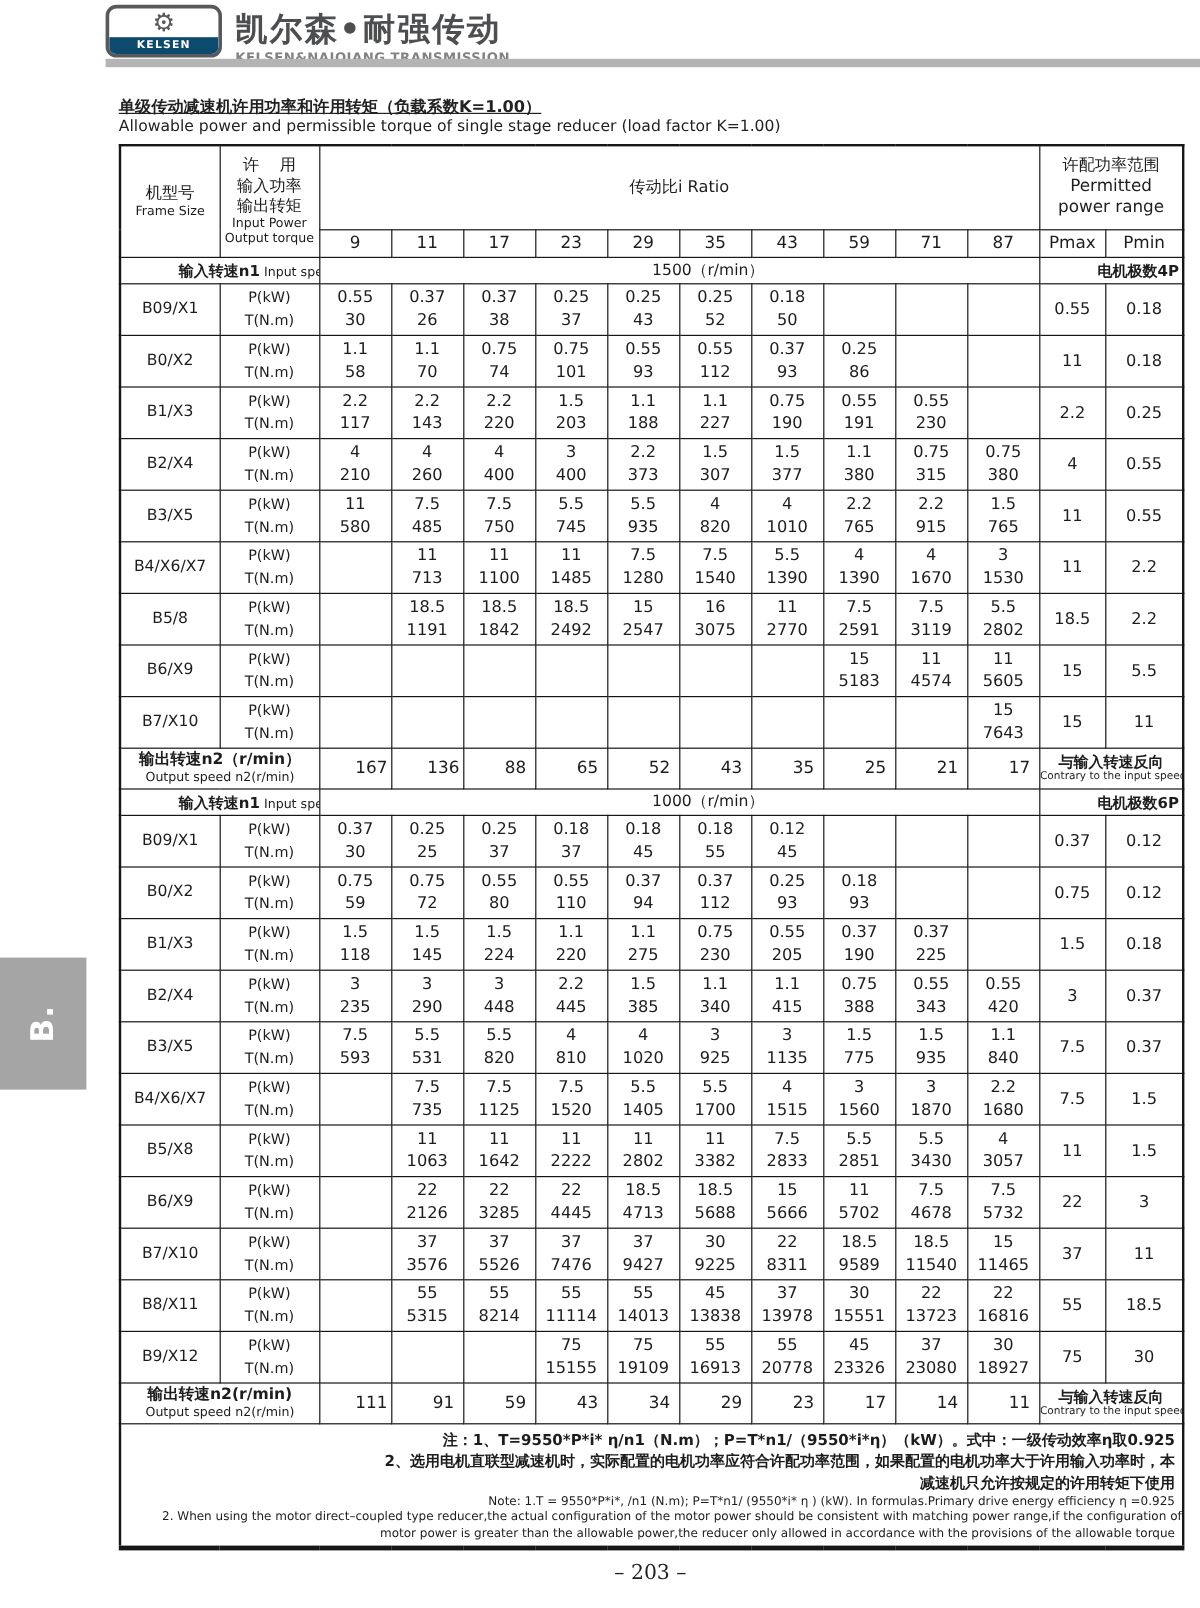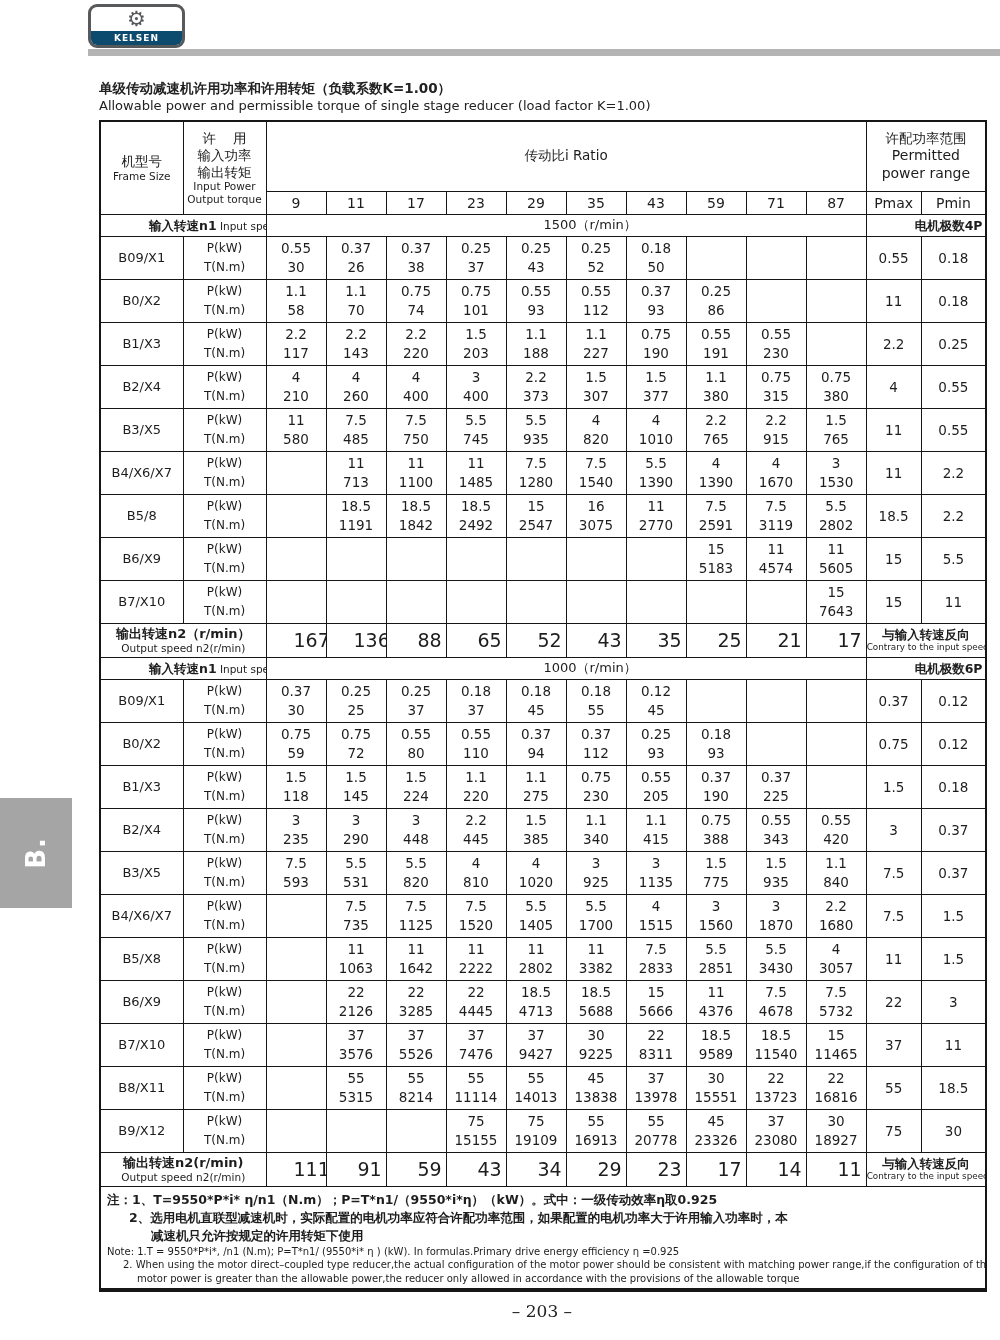--- a/index.html
+++ b/index.html
@@ -22,21 +22,21 @@
 
   
   .side-tab { position:absolute; left:0; top:798px; width:72px; height:110px; background:#a5a5a5;
               display:flex; align-items:center; justify-content:center; }
   .side-tab span { display:block; transform:rotate(-90deg); color:#fff; font-size:26px;
                    font-weight:bold; letter-spacing:1px; }
 
   
   main { position:absolute; left:99px; top:80px; width:886px; }
   .sec-title { font-size:17px; font-weight:600; color:#222; margin-bottom:3px; }
-  .sub-cn { font-size:13.5px; font-weight:600; color:#222; }
+  .sub-cn { font-size:13.5px; font-weight:600; color:#222;text-decoration:underline; }
   .sub-en { font-size:13px; color:#222; margin-bottom:7px; }
 
   
   table.cap-table { border-collapse:collapse; table-layout:fixed; width:886px;
                     border:2.5px solid #161616; border-bottom-width:4px; }
   .cap-table th, .cap-table td { border:1.5px solid #161616; padding:0; text-align:center;
                                  vertical-align:middle; font-weight:normal; overflow:hidden; }
   col.c-frame { width:83px; } col.c-pt { width:83px; }
   col.c-ratio { width:60px; } col.c-pmax { width:55px; } col.c-pmin { width:65px; }
 
@@ -57,41 +57,45 @@
 
   tr.data-row { height:43px; }
   td.frame-cell { font-size:13px; }
   .pt-line { font-size:12px; line-height:19px; }
   .v-line { font-size:13.5px; line-height:19px; min-height:19px; }
   td.pm-cell { font-size:13.5px; }
 
   tr.output-row { height:34px; }
   .o-cn { font-size:13px; font-weight:600; line-height:1.2; white-space:nowrap; }
   .o-en { font-size:10.5px; line-height:1.15; white-space:nowrap; }
-  td.out-val { font-size:19px;padding-left:27px; }
+  td.out-val { font-size:14px;padding-left:27px; }
   .n-cn { font-size:12.5px; font-weight:600; line-height:1.2; white-space:nowrap; }
   .n-en { font-size:8.8px; line-height:1.2; white-space:nowrap; }
 
-  tr.notes-row td { text-align:left; vertical-align:top; padding:4px 6px 3px 6px; height:96px; }
+  tr.notes-row td { text-align:right; vertical-align:top; padding:4px 6px 3px 18px; height:96px; }
   .note-cn { font-size:12.5px; font-weight:600; line-height:1.45; white-space:nowrap; }
   .note-en { font-size:10px; line-height:1.35; white-space:nowrap; }
   .ind-cn-1 { padding-left:22px; } .ind-cn-2 { padding-left:44px; }
   .ind-en-1 { padding-left:16px; } .ind-en-2 { padding-left:30px; }
 
   .page-num { text-align:center; margin-top:9px; font-family:"DejaVu Serif", serif;
               font-size:17px; color:#222; }
 </style>
 </head>
 <body>
 
 <div class="page">
 
   <div class="logo">
     <div class="logo-gear">⚙</div>
     <div class="logo-band">KELSEN</div>
+  </div>
+  <div class="brand-text">
+    <div class="brand-cn">凯尔森•耐强传动</div>
+    <div class="brand-en">KELSEN&amp;NAIQIANG TRANSMISSION</div>
   </div>
   <div class="brand-bar"></div>
 
   <div class="side-tab">
     <span>B.</span>
   </div>
 
   <main>
     <div class="sub-cn">单级传动减速机许用功率和许用转矩（负载系数K=1.00）</div>
     <div class="sub-en">Allowable power and permissible torque of single stage reducer (load factor K=1.00)</div>
@@ -992,21 +996,21 @@
             <td class="val-cell">
               <div class="v-line">18.5</div>
               <div class="v-line">5688</div>
             </td>
             <td class="val-cell">
               <div class="v-line">15</div>
               <div class="v-line">5666</div>
             </td>
             <td class="val-cell">
               <div class="v-line">11</div>
-              <div class="v-line">4376</div>
+              <div class="v-line">5702</div>
             </td>
             <td class="val-cell">
               <div class="v-line">7.5</div>
               <div class="v-line">4678</div>
             </td>
             <td class="val-cell">
               <div class="v-line">7.5</div>
               <div class="v-line">5732</div>
             </td>
             <td class="pm-cell">22</td>

